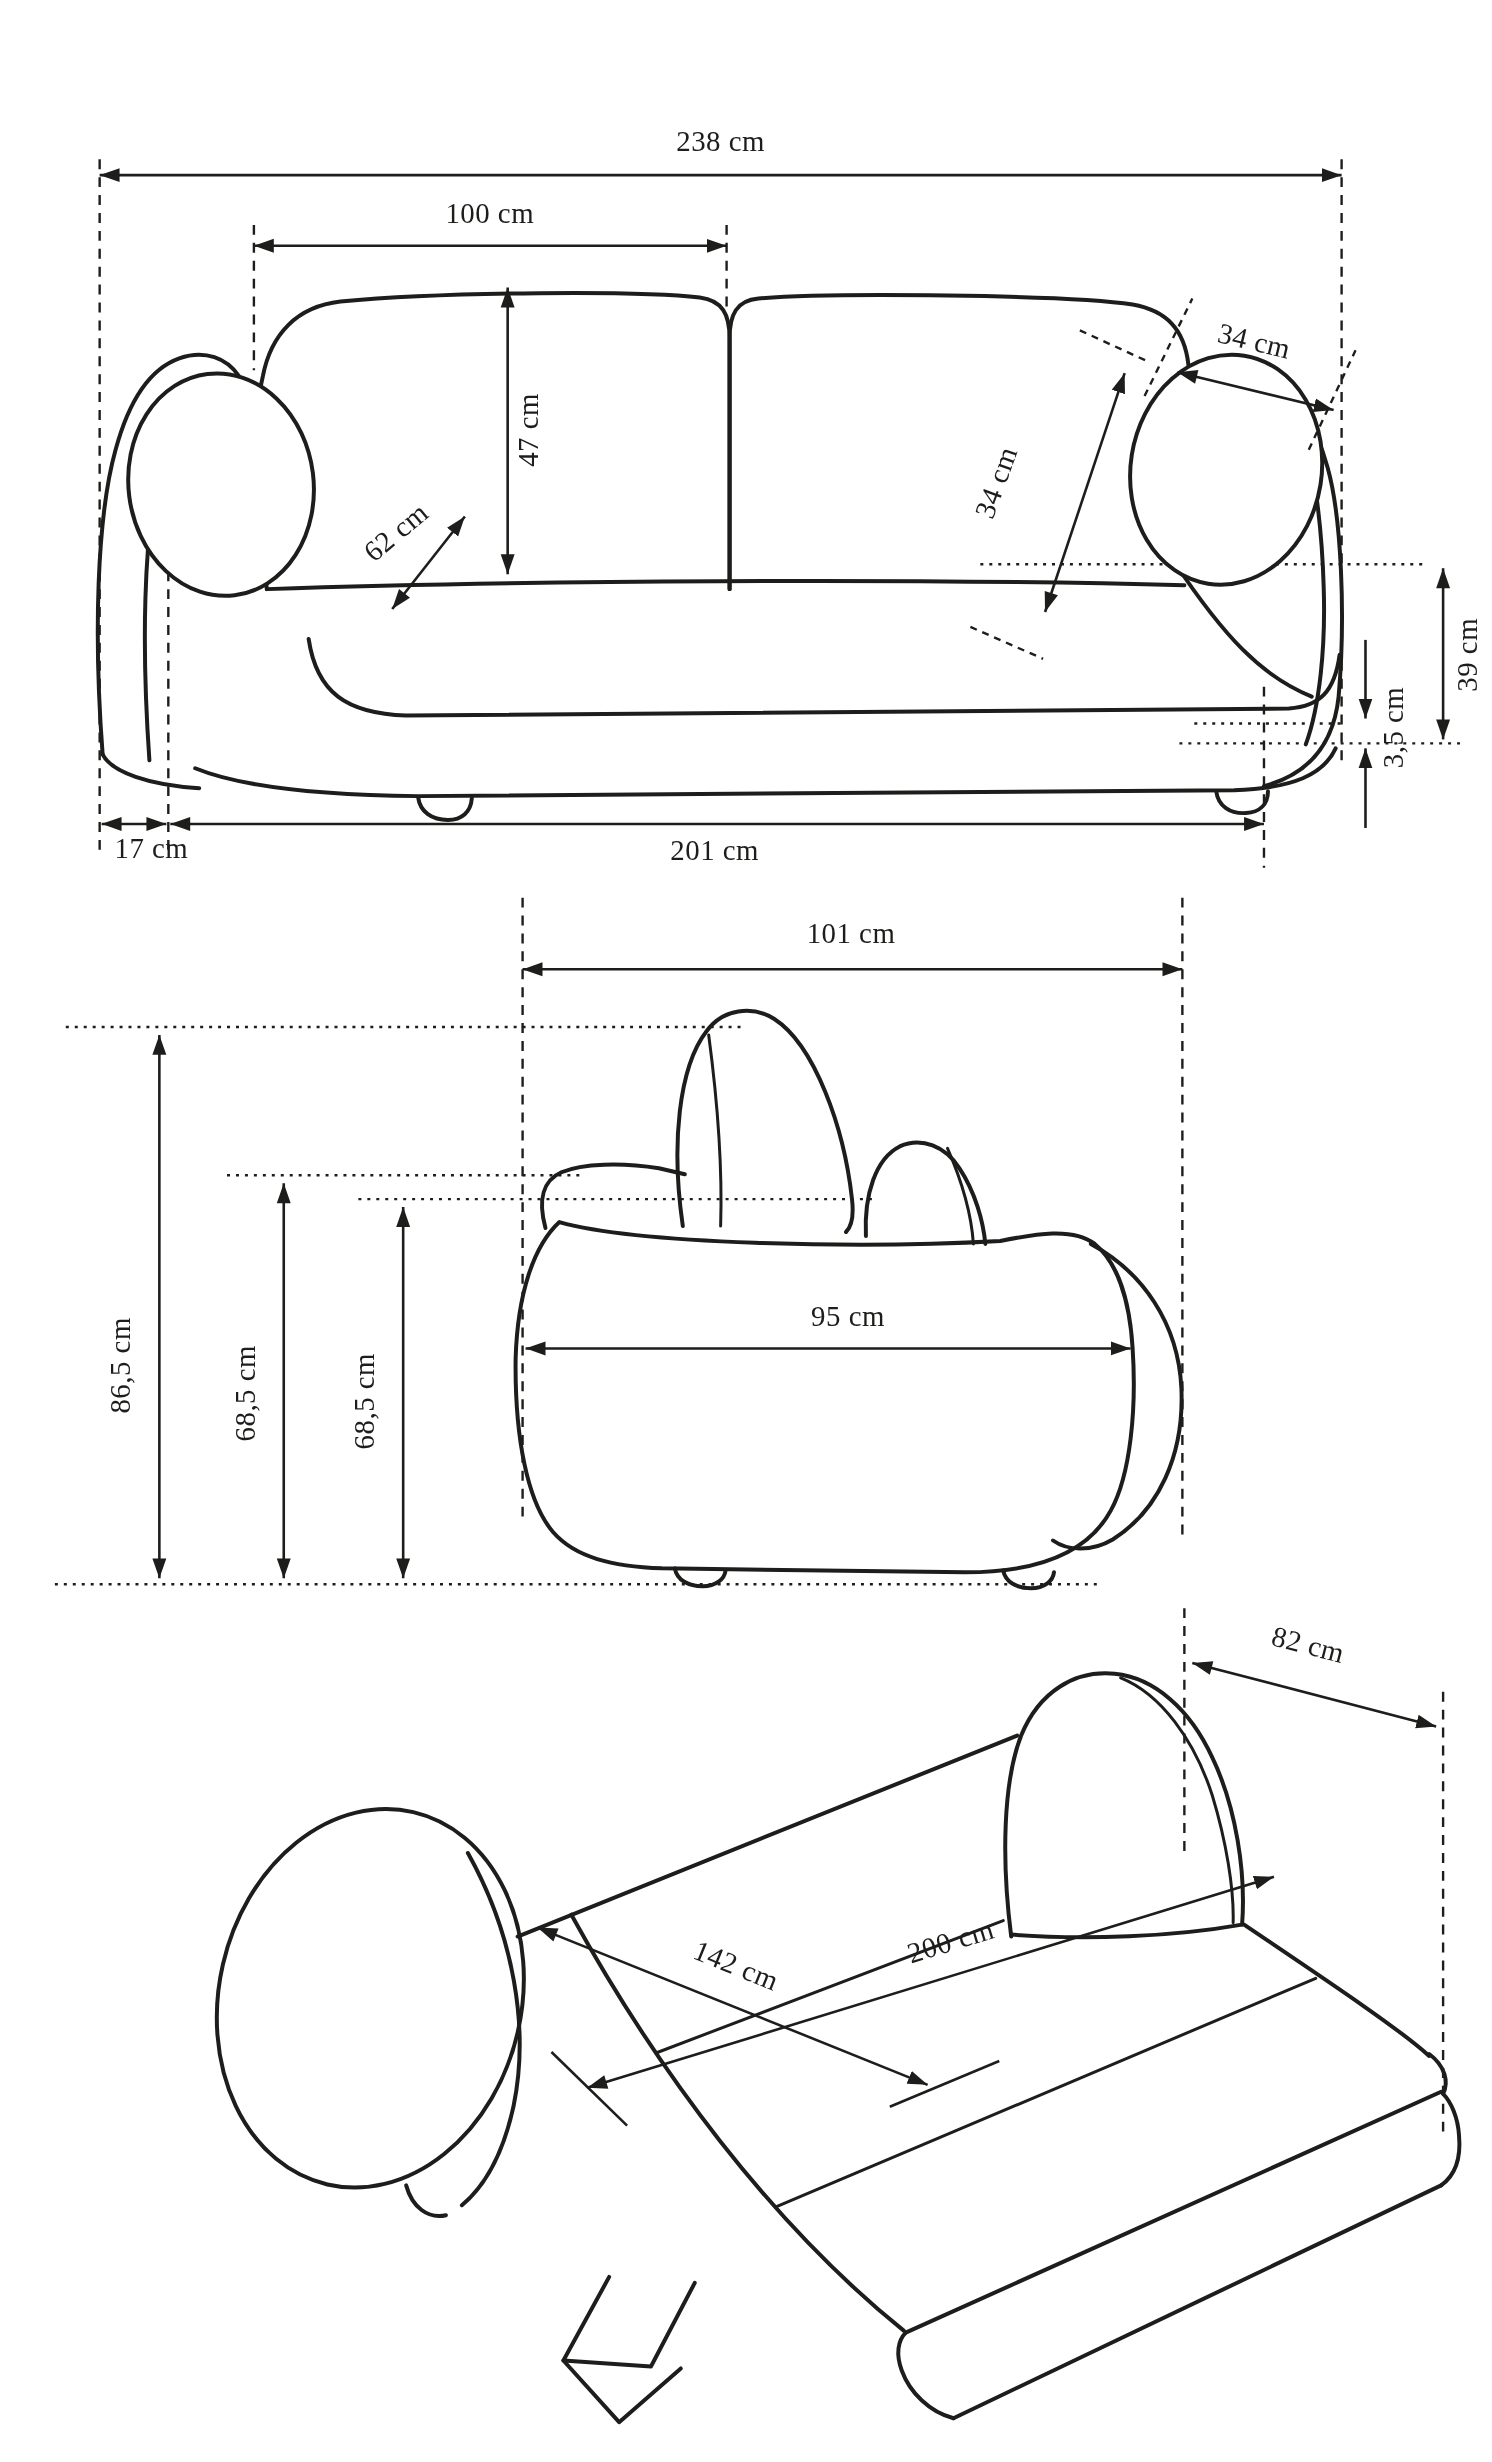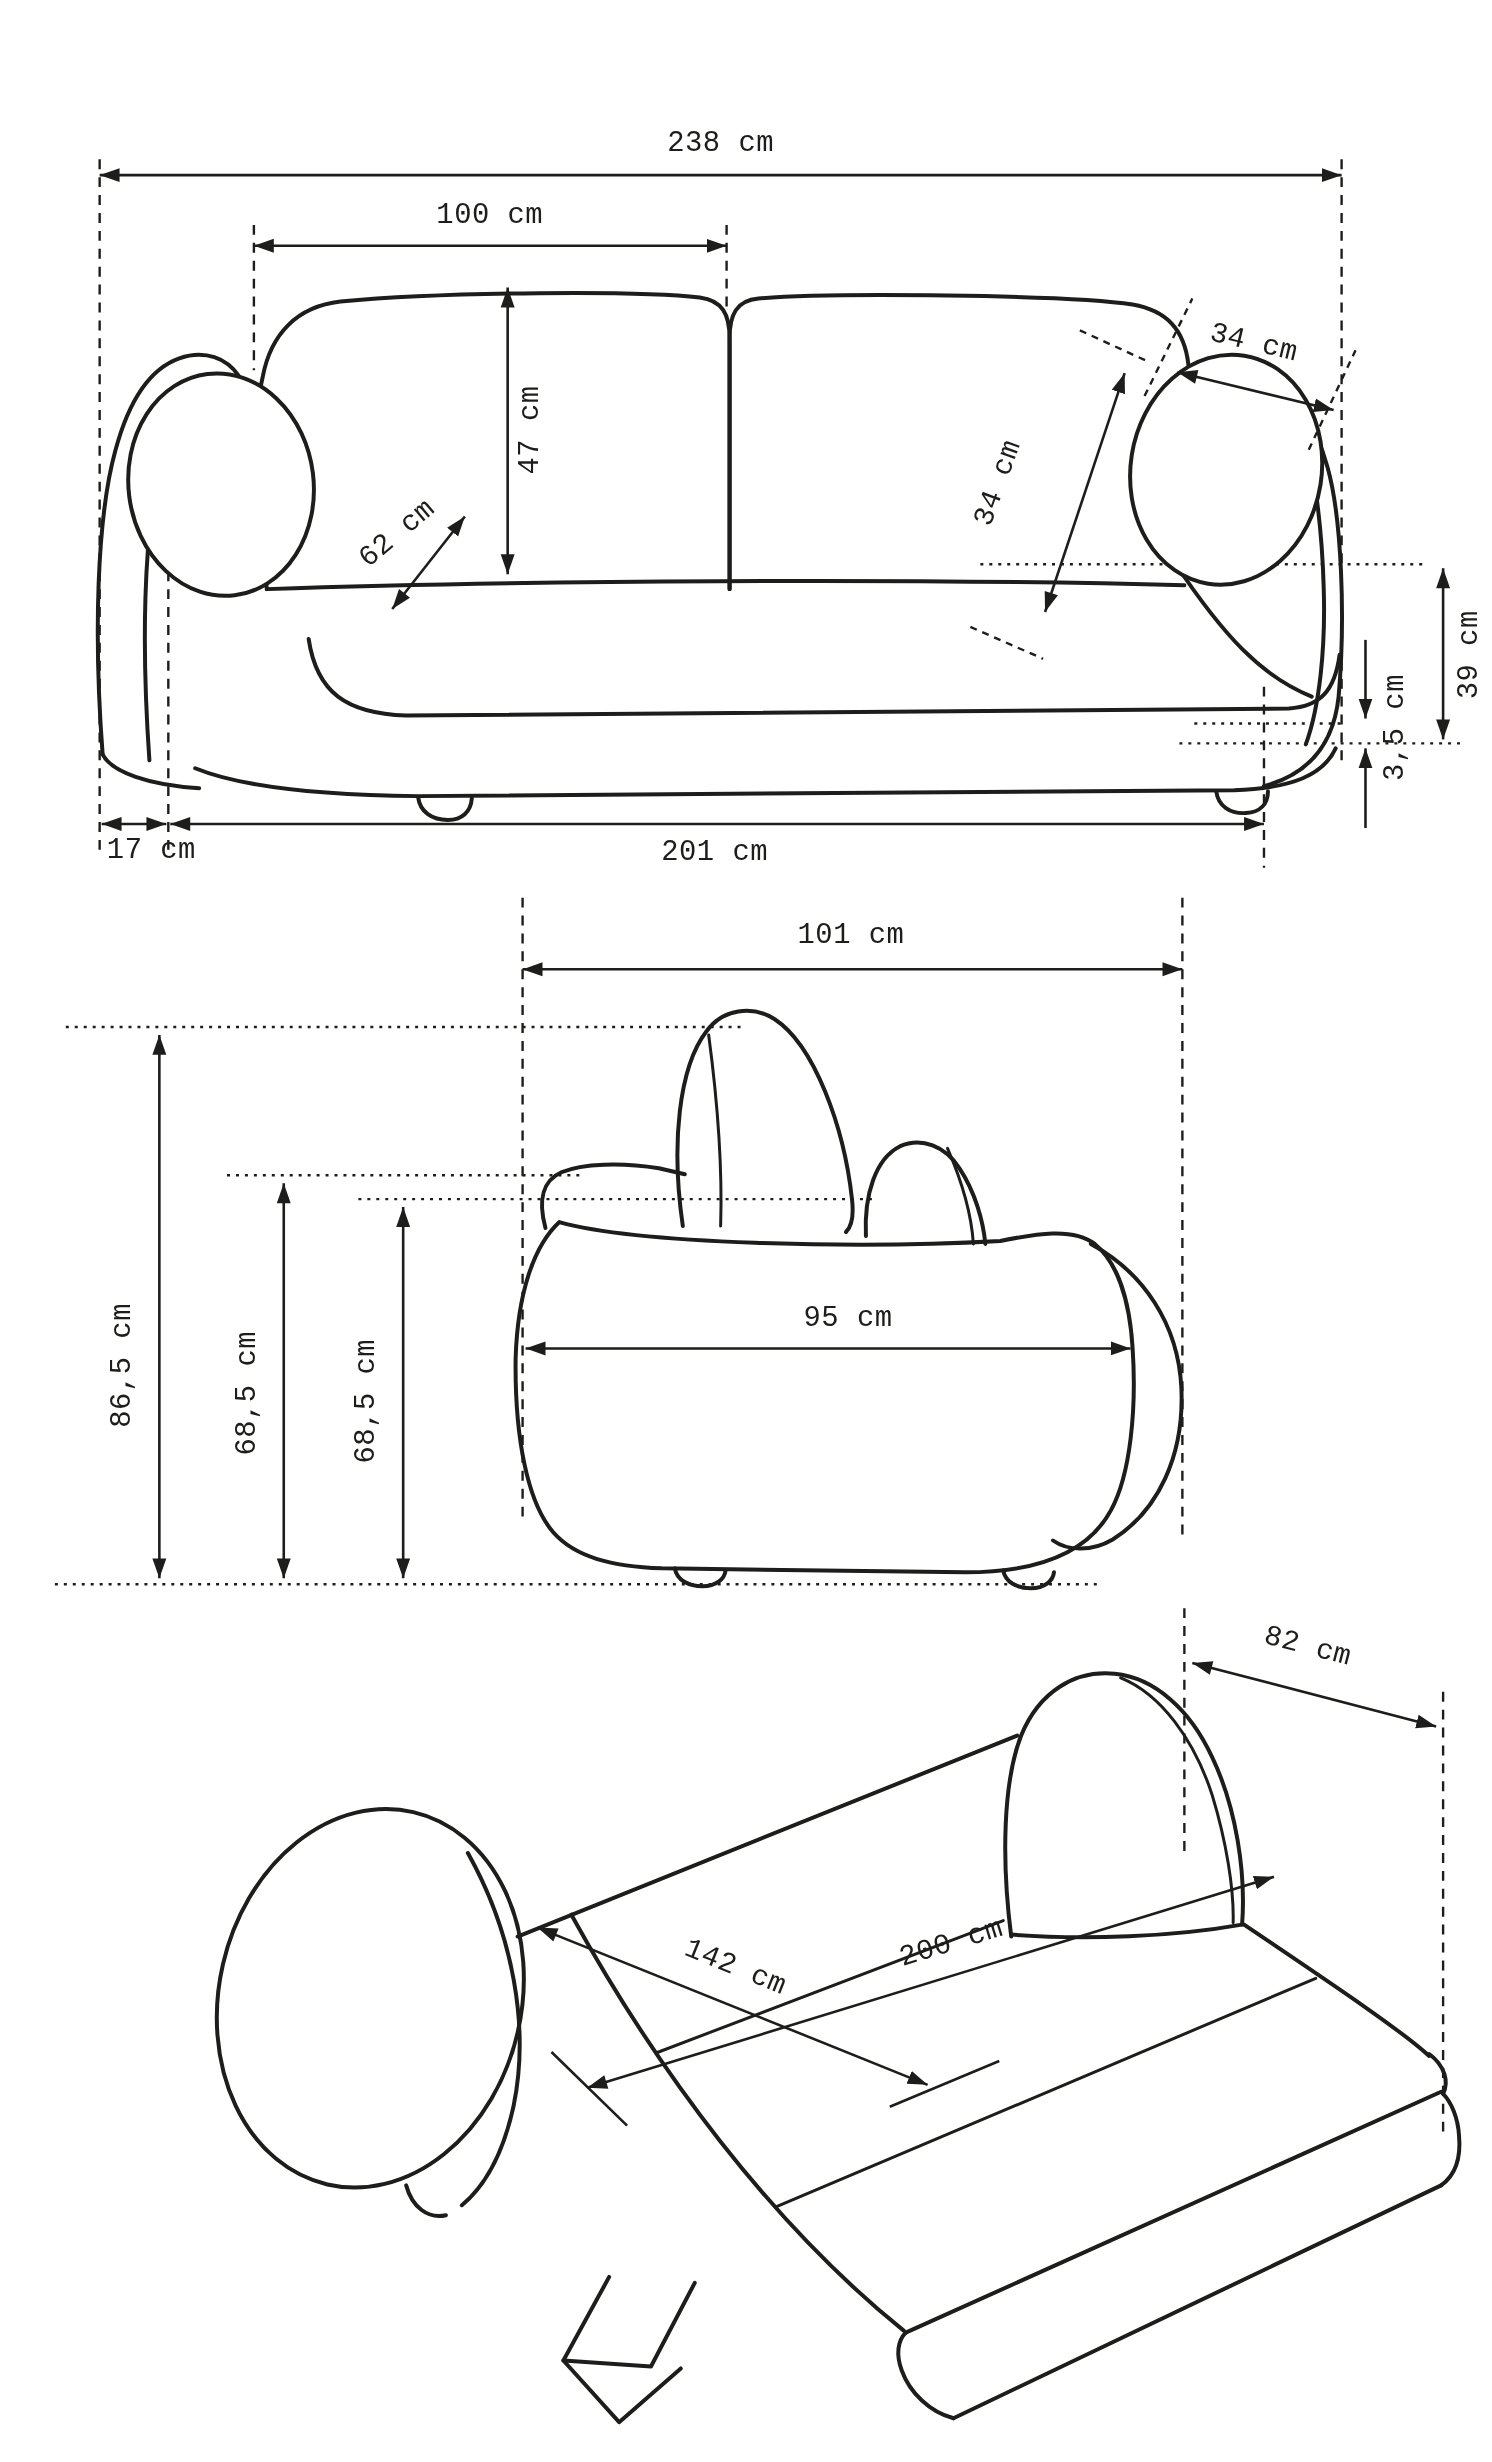--- a/index.html
+++ b/index.html
@@ -1,17 +1,17 @@
 <!DOCTYPE html>
 <html><head>
 <meta charset="utf-8">
 <style>
   html,body{margin:0;padding:0;background:#ffffff;}
   .canvas{position:relative;width:1486px;height:2463px;background:#ffffff;overflow:hidden;
-          font-family:Liberation Mono, monospace;}
+          font-family:Liberation Serif, serif;}
   svg{display:block;}
   .outline{fill:none;stroke:#1d1d1b;stroke-width:4;stroke-linecap:round;stroke-linejoin:round;}
   .thin{fill:none;stroke:#1d1d1b;stroke-width:3;stroke-linecap:round;stroke-linejoin:round;}
   .dim{fill:none;stroke:#1d1d1b;stroke-width:2.6;}
   .dashed{fill:none;stroke:#1d1d1b;stroke-width:2.4;stroke-dasharray:10 8;}
   .dotted{fill:none;stroke:#1d1d1b;stroke-width:2.4;stroke-dasharray:3 6;}
   .tickdash{fill:none;stroke:#1d1d1b;stroke-width:2.4;stroke-dasharray:7 6;}
   .tick{fill:none;stroke:#1d1d1b;stroke-width:2.6;}
   text.dimlabel{fill:#1d1d1b;font-size:29px;letter-spacing:0.5px;}
   .pillow{fill:#ffffff;stroke:#1d1d1b;stroke-width:4;}

